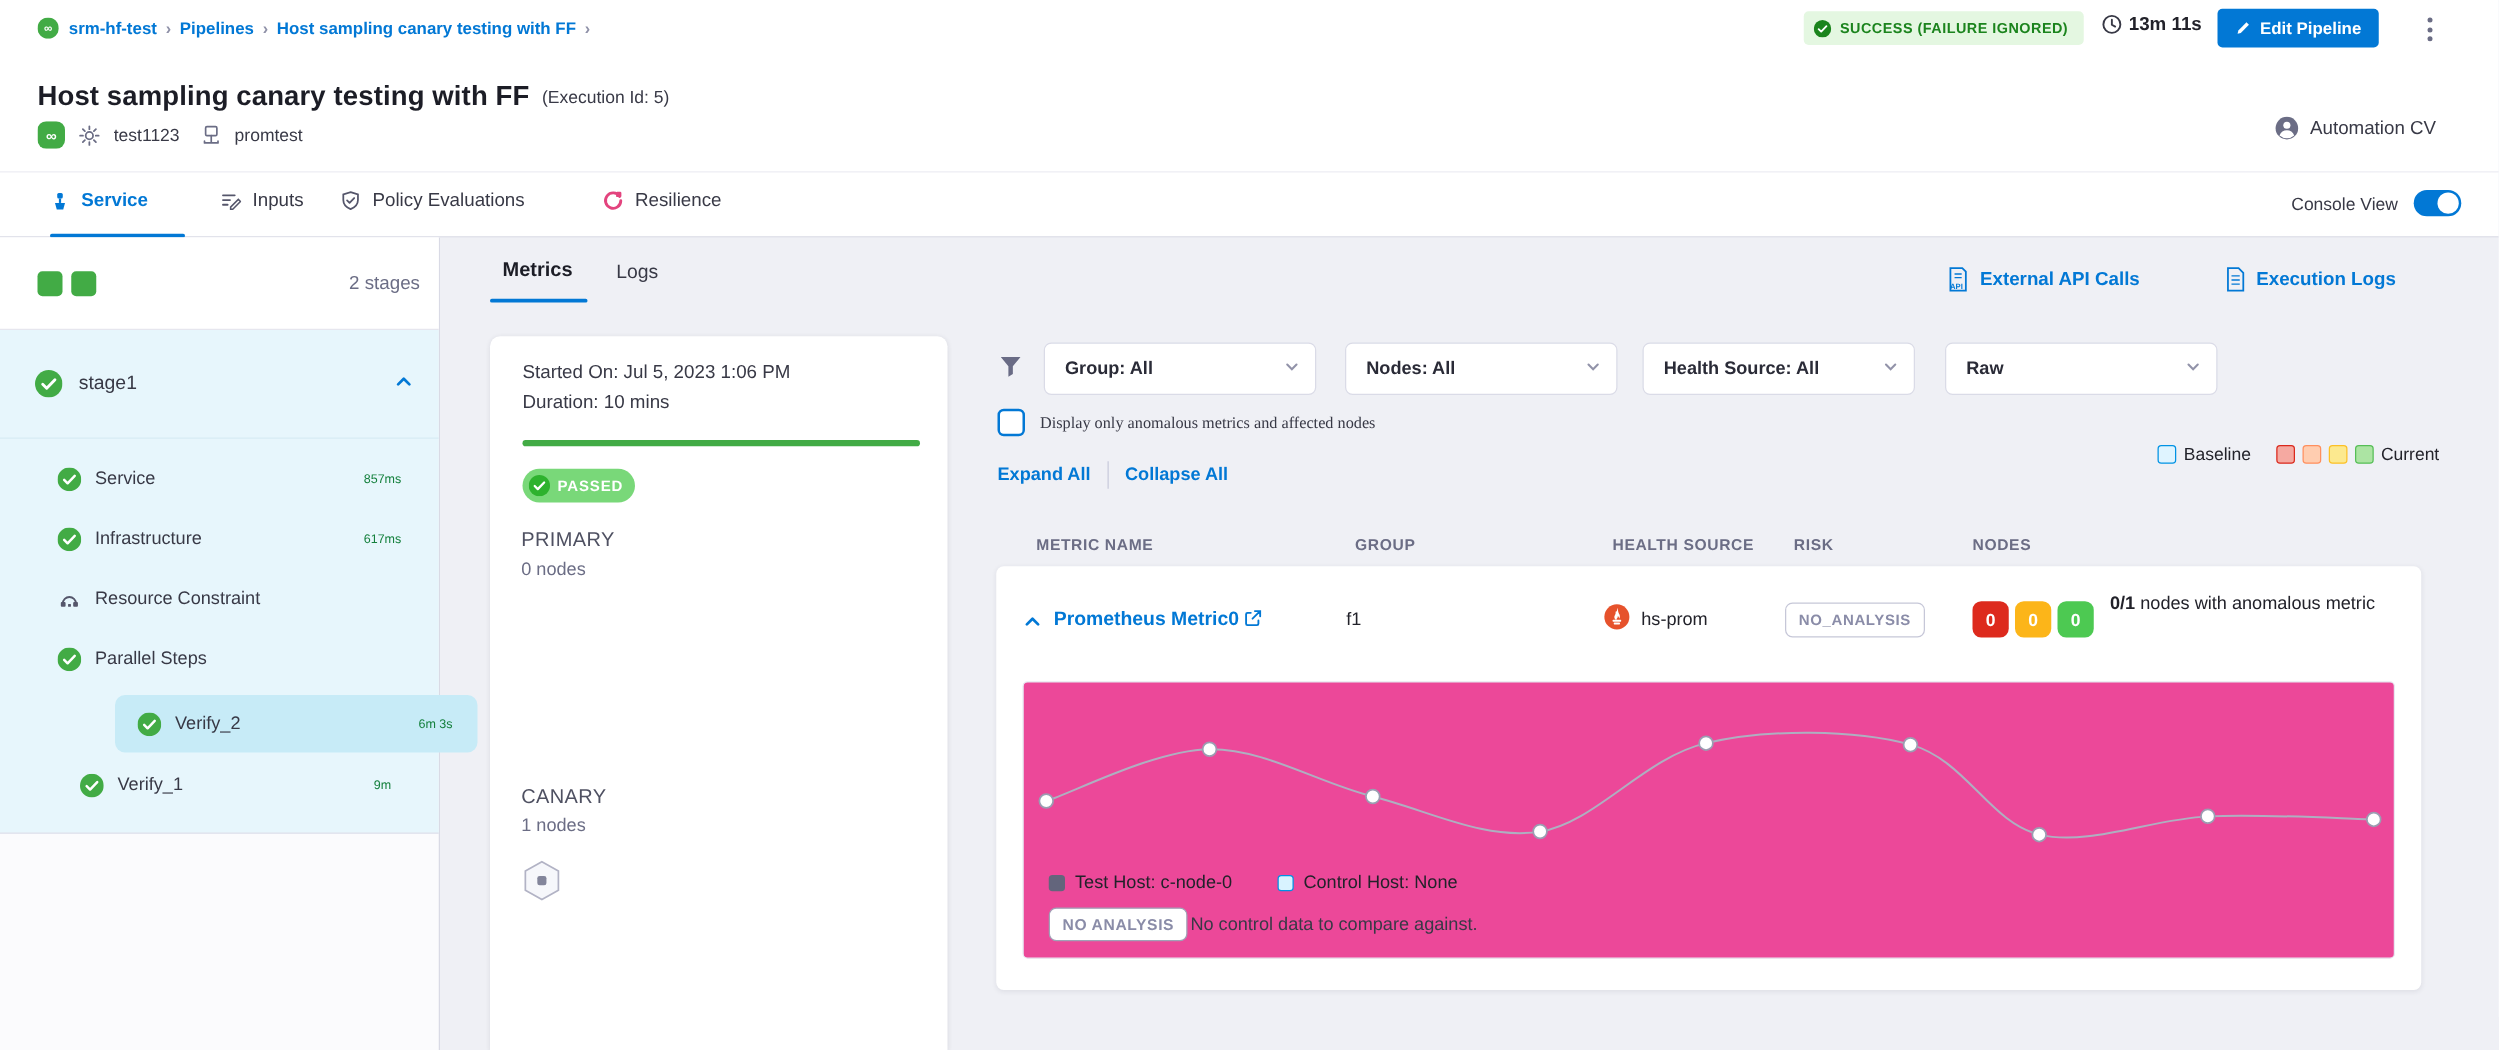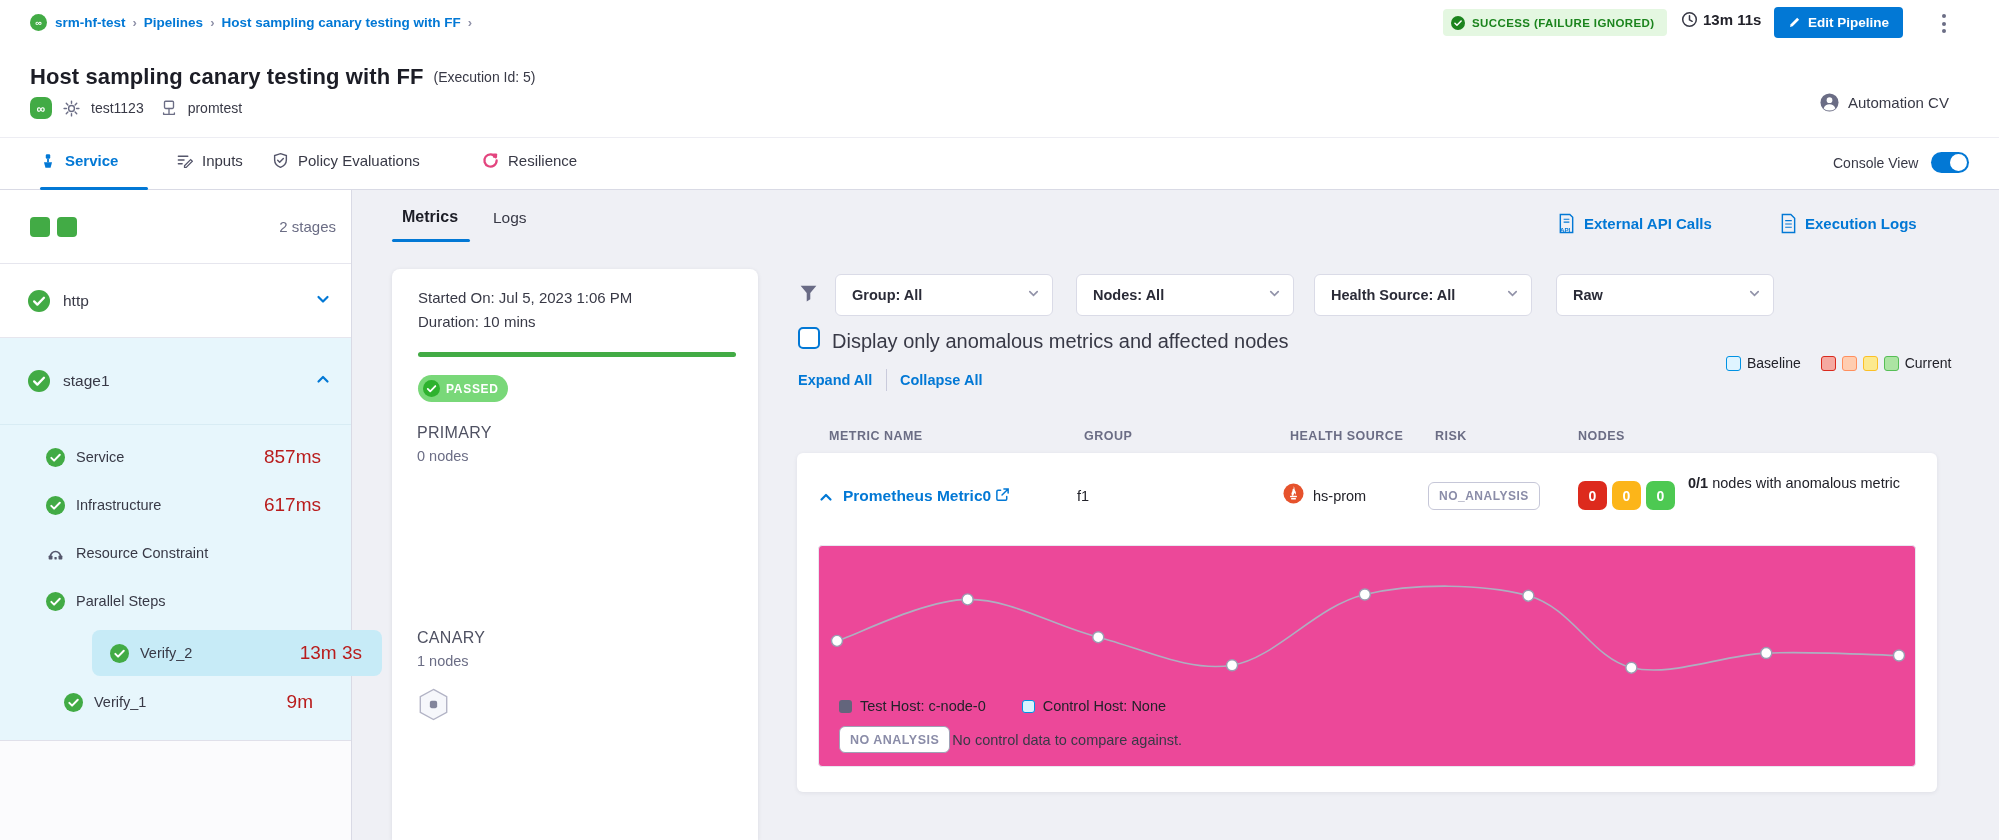--- a/index.html
+++ b/index.html
@@ -39,21 +39,21 @@
   .sb-sq { width:20px; height:20px; border-radius:4px; background:#42ab45; margin-right:7px; }
   .sb-count { margin-left:auto; font-size:15px; color:#6b6d85; }
   .sb-stage { height:74px; background:#fff; border-bottom:1px solid #e6e6ee; padding:0 20px 0 28px; cursor:pointer; }
   .sb-stage-lbl { font-size:15.5px; color:#383946; margin-left:13px; }
   .stage1-block { background:#e7f6fc; border-bottom:1px solid #e0e0ea; }
   .stage1-head { height:86px; padding:0 20px 0 28px; cursor:pointer; }
   .steps-wrap { border-top:1px solid #d8ecf4; padding:8px 0 14px 0; }
   .step-row { height:48px; padding:0 30px 0 46px; cursor:pointer; }
   .step-row.indent { padding-left:64px; padding-right:38px; }
   .step-lbl { font-size:14.5px; color:#383946; margin-left:11px; }
-  .step-dur { margin-left:auto; font-size:19px; color:#b91c1c; }
+  .step-dur { margin-left:auto; font-size:10px; color:#15803d; }
   .sel-step { left:46px; width:290px; height:46px; background:#c7ebf7; border-radius:8px; cursor:pointer;
               padding:0 20px 0 18px; }
   .ckc { display:inline-block; color:#42ab45; flex:none; }
 
   
   .mtab { font-size:15.5px; color:#383946; cursor:pointer; }
   .mtab.active { font-weight:bold; font-size:16px; color:#1c1d26; }
   .mid-card { left:392px; top:269px; width:366px; height:571px; background:#fff; border-radius:8px 8px 0 0;
               box-shadow:0 1px 4px rgba(40,41,61,.1); }
   .mid-meta { font-size:15px; color:#383946; }
@@ -62,21 +62,21 @@
   .passed-pill span { color:#fff; font-size:12px; font-weight:bold; letter-spacing:.7px; }
   .grp-lbl { font-size:16px; color:#4f5162; letter-spacing:.3px; }
   .grp-nodes { font-size:14.5px; color:#6b6d85; }
 
   
   .blue-link { font-size:15px; font-weight:bold; color:#0278d5; cursor:pointer; gap:8px; }
   .dd { height:42px; background:#fff; border:1px solid #dadbe7; border-radius:6px; padding:0 12px 0 16px;
         cursor:pointer; justify-content:space-between; }
   .dd span { font-size:14.5px; font-weight:bold; color:#2a2b37; }
   .cbx { width:22px; height:22px; background:#fff; border:2px solid #0278d5; border-radius:5px; cursor:pointer; }
-  .cbx-lbl { font-size:20px; color:#383946; }
+  .cbx-lbl { font-size:13px; color:#383946;font-family:Liberation Serif, serif; }
   .lnk2 { font-size:14.5px; font-weight:bold; color:#0278d5; cursor:pointer; }
   .lgd-sq { width:15px; height:15px; border-radius:3px; border:1.5px solid; }
   .lgd-lbl { font-size:14px; color:#22222a; }
   .th { font-size:12.5px; font-weight:bold; color:#6b6d85; letter-spacing:.5px; }
   .metric-card { left:797px; top:453px; width:1140px; height:339px; background:#fff; border-radius:6px;
                  box-shadow:0 1px 4px rgba(40,41,61,.08); }
   .metric-link { font-size:15.5px; font-weight:bold; color:#0278d5; cursor:pointer; }
   .cell-txt { font-size:14.5px; color:#22222a; }
   .risk-badge { height:28px; border:1.5px solid #c6c7d8; border-radius:6px; padding:0 10px;
                 font-size:12px; font-weight:bold; color:#8a8ca8; letter-spacing:.5px; display:inline-flex; align-items:center; }
@@ -233,32 +233,20 @@
     </div>
   </div>
 
   <div class="abs sidebar">
     <div class="flex sb-summary">
       <span class="sb-sq"></span>
       <span class="sb-sq"></span>
       <span class="sb-count">2 stages</span>
     </div>
 
-    <div class="flex sb-stage">
-      <span class="ckc" style="width:22px;height:22px;"><svg viewBox="0 0 20 20" width="100%" height="100%">
-            <circle cx="10" cy="10" r="10" fill="currentColor"></circle>
-            <path d="M5.6 10.4l2.9 2.9 6-6.2" fill="none" stroke="#fff" stroke-width="2.1" stroke-linecap="round" stroke-linejoin="round"></path>
-          </svg></span>
-      <span class="sb-stage-lbl">http</span>
-      <span style="margin-left:auto;">
-        <svg viewBox="0 0 16 16" width="16" height="16" fill="none" stroke="#0278d5" stroke-width="2.2" stroke-linecap="round" stroke-linejoin="round">
-            <path d="M3.5 6l4.5 4.5L12.5 6"></path>
-          </svg>
-      </span>
-    </div>
 
     <div class="stage1-block">
       <div class="flex stage1-head">
         <span class="ckc" style="width:22px;height:22px;"><svg viewBox="0 0 20 20" width="100%" height="100%">
               <circle cx="10" cy="10" r="10" fill="currentColor"></circle>
               <path d="M5.6 10.4l2.9 2.9 6-6.2" fill="none" stroke="#fff" stroke-width="2.1" stroke-linecap="round" stroke-linejoin="round"></path>
             </svg></span>
         <span class="sb-stage-lbl">stage1</span>
         <span style="margin-left:auto;">
           <svg viewBox="0 0 16 16" width="16" height="16" fill="none" stroke="#0278d5" stroke-width="2.2" stroke-linecap="round" stroke-linejoin="round">
@@ -302,21 +290,21 @@
               </svg></span>
           <span class="step-lbl">Parallel Steps</span>
           <span class="step-dur"></span>
         </div>
         <div class="flex sel-step" style="position:relative; margin:5px 0 0 46px; width:290px;">
           <span class="ckc" style="width:19px;height:19px;"><svg viewBox="0 0 20 20" width="100%" height="100%">
                 <circle cx="10" cy="10" r="10" fill="currentColor"></circle>
                 <path d="M5.6 10.4l2.9 2.9 6-6.2" fill="none" stroke="#fff" stroke-width="2.1" stroke-linecap="round" stroke-linejoin="round"></path>
               </svg></span>
           <span class="step-lbl">Verify_2</span>
-          <span class="step-dur">13m 3s</span>
+          <span class="step-dur">6m 3s</span>
         </div>
         <div class="flex step-row indent" style="margin-top:2px;justify-content:space-between;">
           <span class="ckc" style="width:19px;height:19px;"><svg viewBox="0 0 20 20" width="100%" height="100%">
                 <circle cx="10" cy="10" r="10" fill="currentColor"></circle>
                 <path d="M5.6 10.4l2.9 2.9 6-6.2" fill="none" stroke="#fff" stroke-width="2.1" stroke-linecap="round" stroke-linejoin="round"></path>
               </svg></span>
           <span class="step-lbl">Verify_1</span>
           <span class="step-dur">9m</span>
         </div>
       </div>

